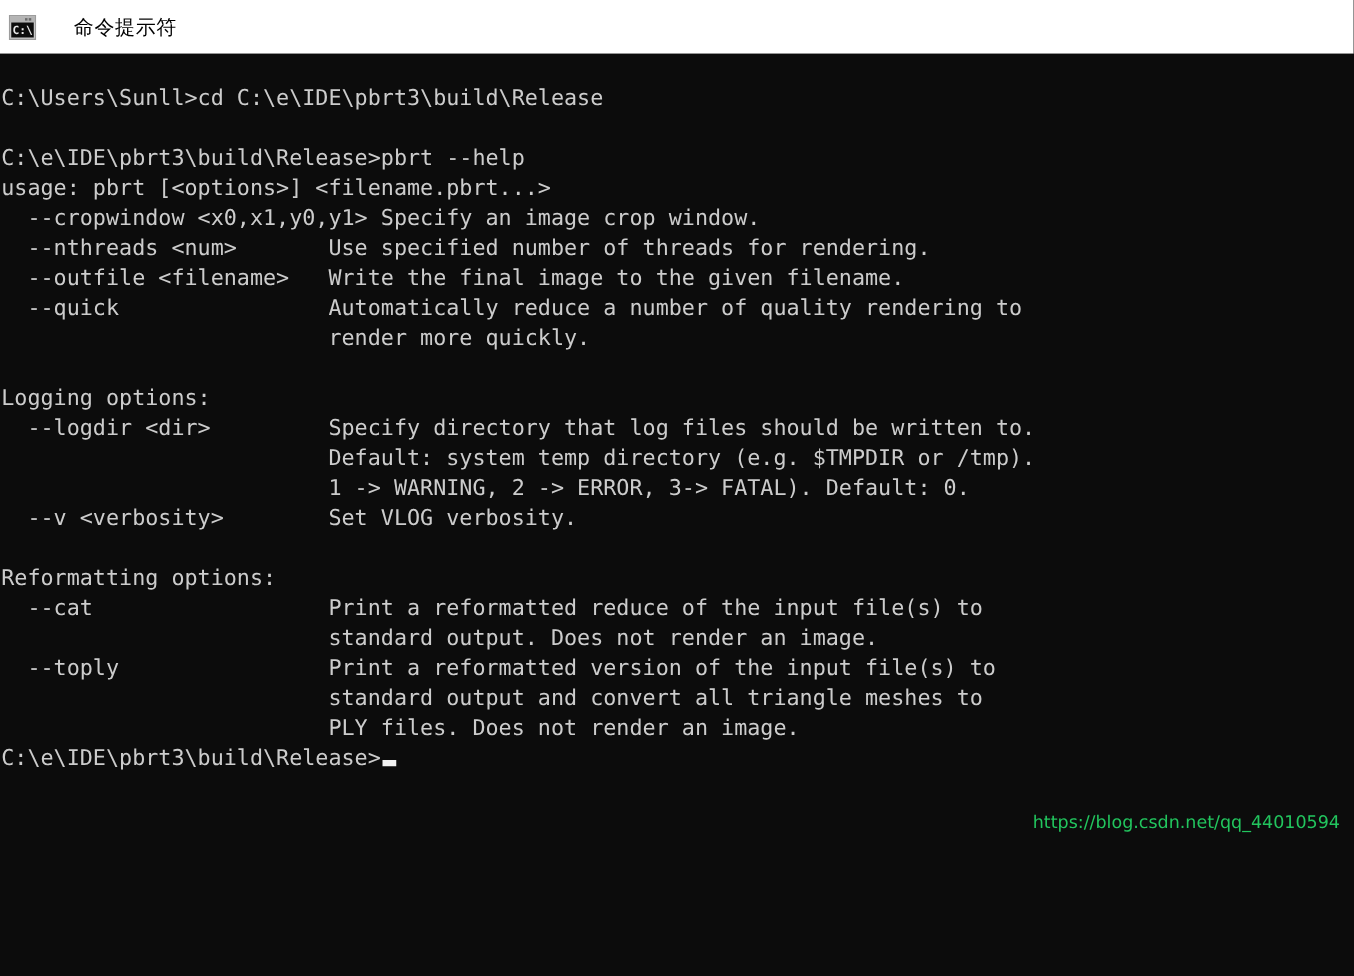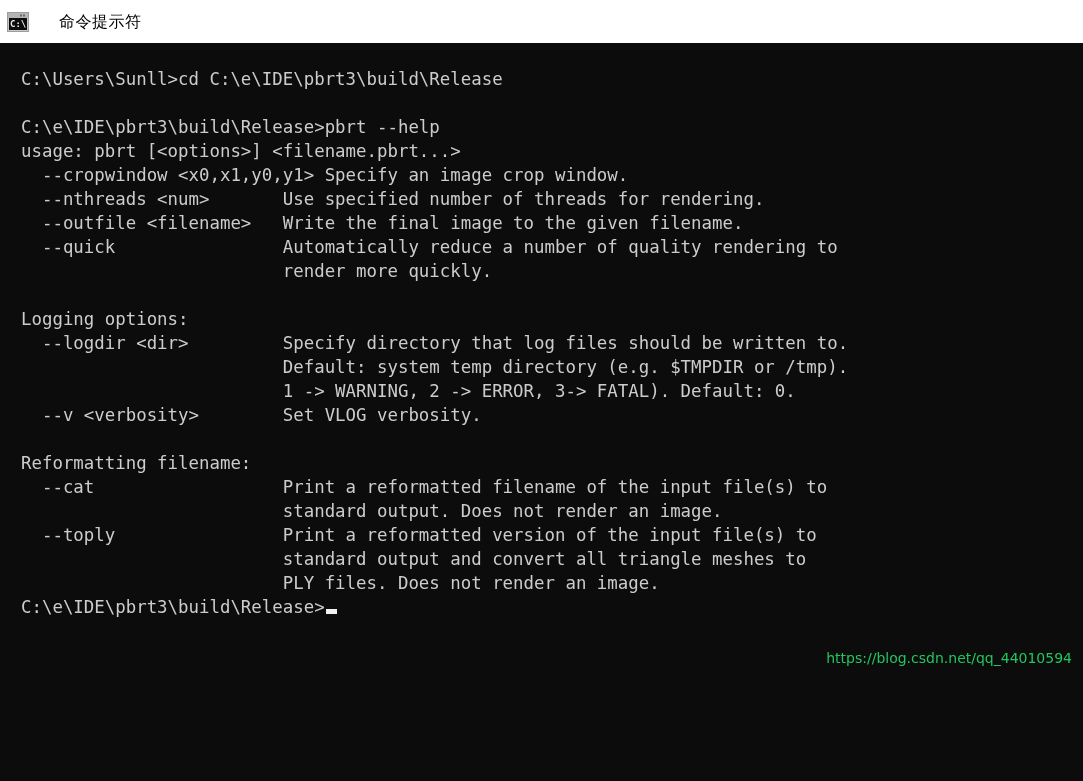--- a/index.html
+++ b/index.html
@@ -39,21 +39,20 @@
     letter-spacing: 0.5px;
     margin-left: 22px;
   }
 
   
   #terminal-screen {
     position: relative;
     height: 632px;
     background: #0c0c0c;
     overflow: hidden;
-    padding-left: 20px;
   }
   #terminal-output {
     padding: 0;
     margin: 0;
   }
   .term-line {
     font-family: "DejaVu Sans Mono", "Liberation Mono", monospace;
     font-size: 17.4px;
     line-height: 24px;
     height: 24px;
@@ -124,22 +123,22 @@
       <div class="term-line">  --outfile &lt;filename&gt;   Write the final image to the given filename.</div>
       <div class="term-line">  --quick                Automatically reduce a number of quality rendering to</div>
       <div class="term-line">                         render more quickly.</div>
       <div class="term-line blank"></div>
       <div class="term-line">Logging options:</div>
       <div class="term-line">  --logdir &lt;dir&gt;         Specify directory that log files should be written to.</div>
       <div class="term-line">                         Default: system temp directory (e.g. $TMPDIR or /tmp).</div>
       <div class="term-line">                         1 -&gt; WARNING, 2 -&gt; ERROR, 3-&gt; FATAL). Default: 0.</div>
       <div class="term-line">  --v &lt;verbosity&gt;        Set VLOG verbosity.</div>
       <div class="term-line blank"></div>
-      <div class="term-line">Reformatting filename:</div>
-      <div class="term-line">  --cat                  Print a reformatted filename of the input file(s) to</div>
+      <div class="term-line">Reformatting options:</div>
+      <div class="term-line">  --cat                  Print a reformatted reduce of the input file(s) to</div>
       <div class="term-line">                         standard output. Does not render an image.</div>
       <div class="term-line">  --toply                Print a reformatted version of the input file(s) to</div>
       <div class="term-line">                         standard output and convert all triangle meshes to</div>
       <div class="term-line">                         PLY files. Does not render an image.</div>
     </div>
 
   <div class="term-line" id="prompt-line-final"><span>C:\e\IDE\pbrt3\build\Release&gt;</span><span id="terminal-cursor"></span></div>
 
   <div id="blog-watermark">https://blog.csdn.net/qq_44010594</div>
 </div>

